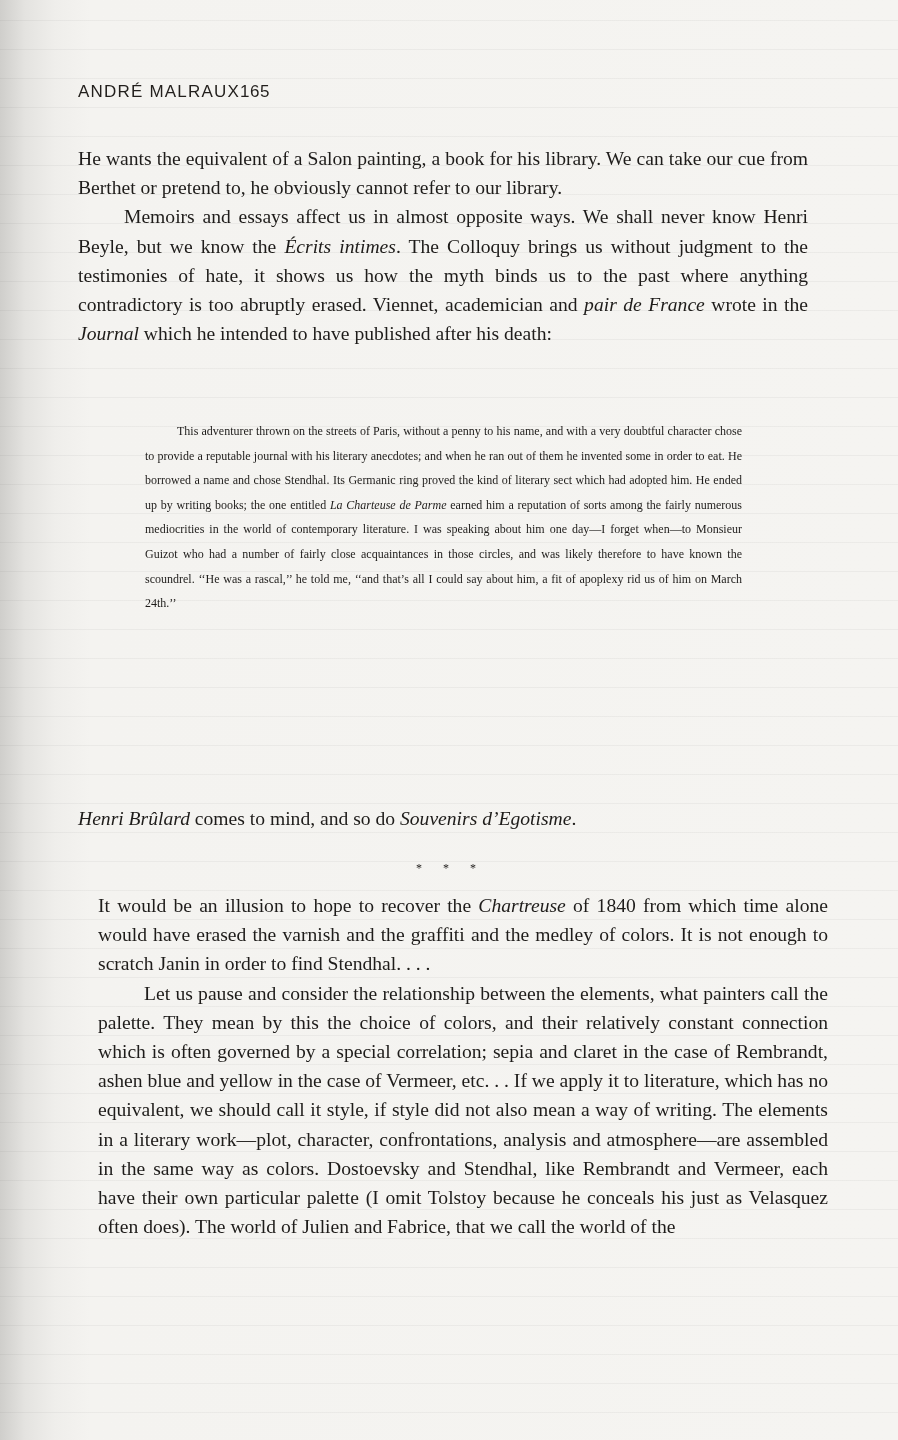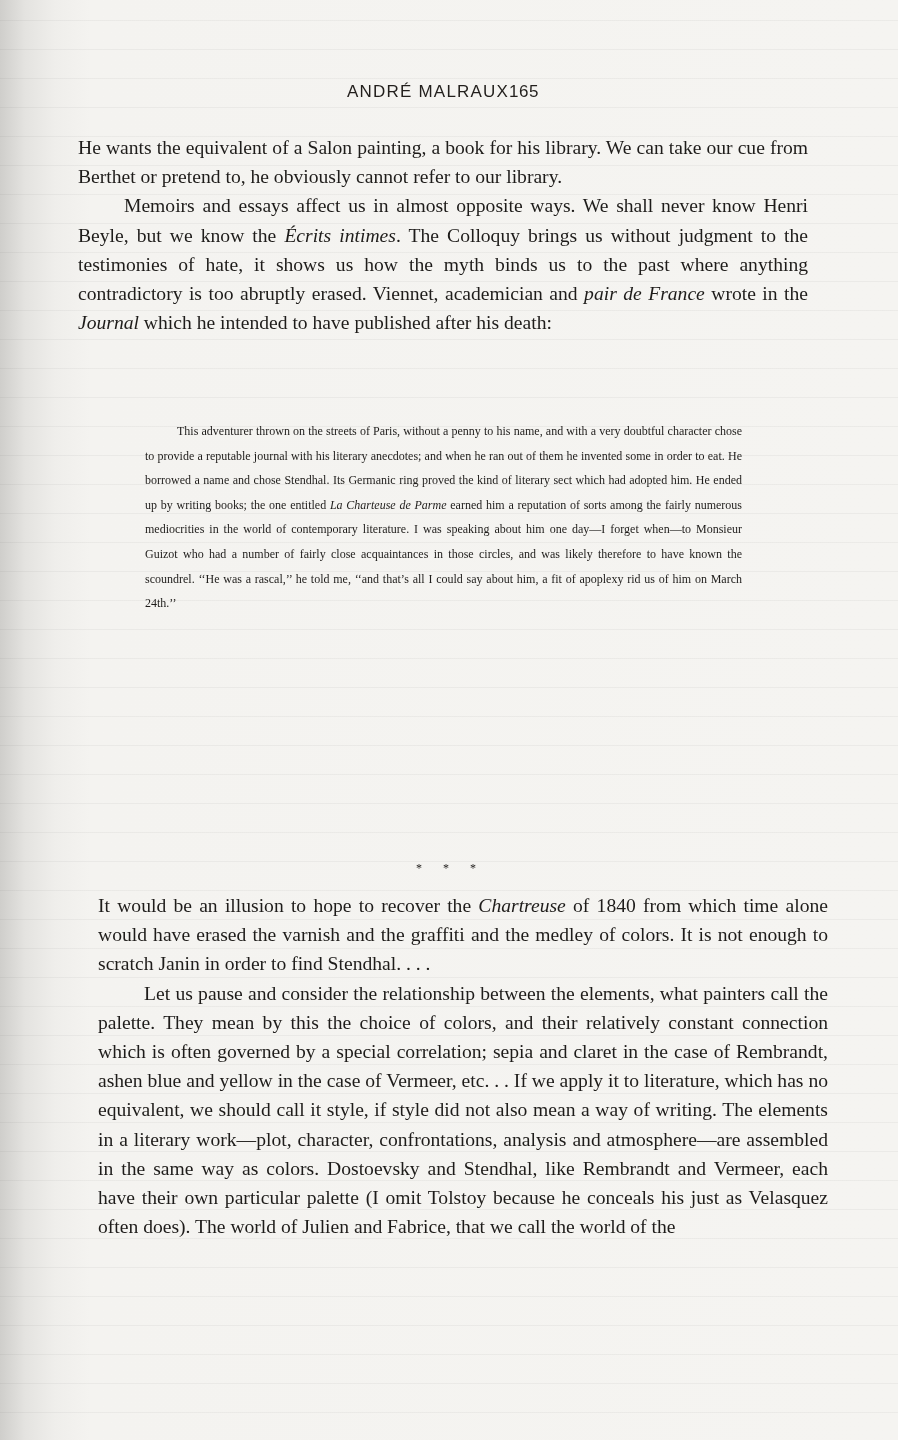--- a/index.html
+++ b/index.html
@@ -20,21 +20,21 @@
       left: 78px;
       top: 0;
       width: 730px;
     }
     .running-head {
       position: absolute;
       top: 82px;
       left: 0;
       width: 730px;
       display: flex;
-      justify-content: center;
+      justify-content: flex-start;
       font-family: "Liberation Sans", "DejaVu Sans", sans-serif;
       font-size: 17px;
       letter-spacing: 1.2px;
       color: #221f1c;
     }
     .page-number {
       letter-spacing: 0.5px;
     }
     .body-text {
       position: absolute;
@@ -43,21 +43,21 @@
       font-size: 19.6px;
       line-height: 29.2px;
       text-align: justify;
     }
     .body-text p {
       margin: 0;
     }
     .indent {
       text-indent: 46px;
     }
-    .block-1 { top: 133px; }
+    .block-1 { top: 144px; }
     .extract {
       position: absolute;
       left: 67px;
       width: 597px;
       top: 419px;
       font-size: 12px;
       line-height: 24.6px;
       text-align: justify;
     }
     .extract p {
@@ -100,20 +100,21 @@
   <div class="body-text block-1">
     <p><span>He wants the equivalent of a Salon painting, a book for his library. We can take our cue from Berthet or pretend to, he obviously cannot refer to our library.</span></p>
     <p class="indent"><span>Memoirs and essays affect us in almost opposite ways. We shall never know Henri Beyle, but we know the </span><em>Écrits intimes</em><span>. The Colloquy brings us without judgment to the testimonies of hate, it shows us how the myth binds us to the past where anything contradictory is too abruptly erased. Viennet, academician and </span><em>pair de France</em><span> wrote in the </span><em>Journal</em><span> which he intended to have published after his death:</span></p>
   </div>
 
   <div class="extract">
     <p><span>This adventurer thrown on the streets of Paris, without a penny to his name, and with a very doubtful character chose to provide a reputable journal with his literary anecdotes; and when he ran out of them he invented some in order to eat. He borrowed a name and chose Stendhal. Its Germanic ring proved the kind of literary sect which had adopted him. He ended up by writing books; the one entitled </span><em>La Charteuse de Parme</em><span> earned him a reputation of sorts among the fairly numerous mediocrities in the world of contemporary literature. I was speaking about him one day—I forget when—to Monsieur Guizot who had a number of fairly close acquaintances in those circles, and was likely therefore to have known the scoundrel. ‘‘He was a rascal,’’ he told me, ‘‘and that’s all I could say about him, a fit of apoplexy rid us of him on March 24th.’’</span></p>
   </div>
 
   <div class="body-text block-2">
+    <p><em>Henri Brûlard</em><span> comes to mind, and so do </span><em>Souvenirs d’Egotisme</em><span>.</span></p>
   </div>
 
   <div class="ornament">
     <span>*</span>
     <span>*</span>
     <span>*</span>
   </div>
 
   <div class="body-text block-3">
     <p><span>It would be an illusion to hope to recover the </span><em>Chartreuse</em><span> of 1840 from which time alone would have erased the varnish and the graffiti and the medley of colors. It is not enough to scratch Janin in order to find Stendhal. . . .</span></p>

